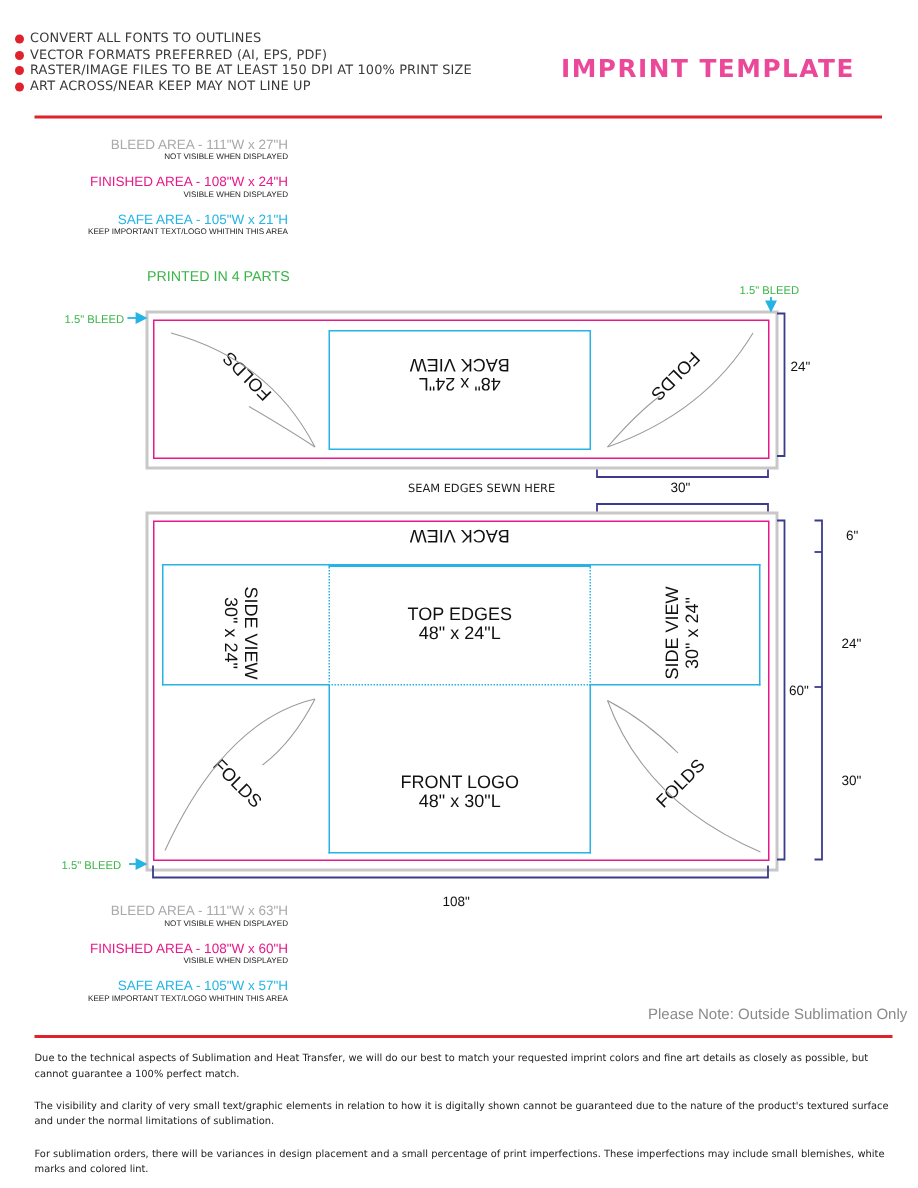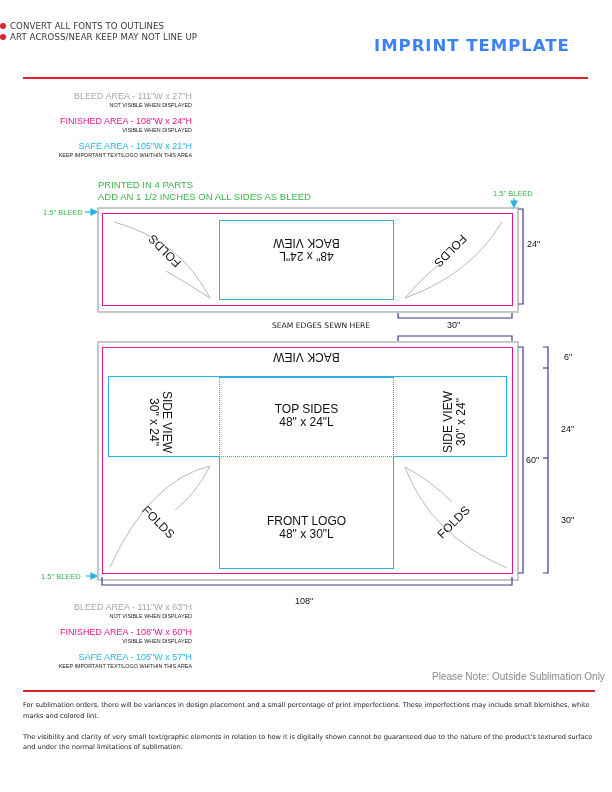--- a/index.html
+++ b/index.html
@@ -1,21 +1,21 @@
 <!DOCTYPE html>
 <html><head>
 <meta charset="utf-8">
 <style>
   html, body { margin: 0; padding: 0; background: #ffffff; }
   body { width: 612px; height: 792px; position: relative; overflow: hidden; font-family: "Liberation Sans", sans-serif; }
   .abs { position: absolute; }
-  .bullets { left: 0; top: 21px; font-family: "DejaVu Sans", sans-serif; font-size: 8.6px; color: #3a3a3a; line-height: 10.6px; letter-spacing: 0.1px; }
+  .bullets { left: 10px; top: 21px; font-family: "DejaVu Sans", sans-serif; font-size: 8.6px; color: #3a3a3a; line-height: 10.6px; letter-spacing: 0.1px; }
   .bullet-row { display: flex; align-items: center; white-space: nowrap; }
   .dot { width: 6px; height: 6px; border-radius: 50%; background: #e0232b; margin-right: 4px; flex: none; }
-  .title { left: 374px; top: 36px; font-family: "DejaVu Sans", sans-serif; font-weight: bold; font-size: 16.5px; letter-spacing: 1px; color: #3b82f6; white-space: nowrap; }
+  .title { left: 374px; top: 36px; font-family: "DejaVu Sans", sans-serif; font-weight: bold; font-size: 16.5px; letter-spacing: 1px; color: #ec4899; white-space: nowrap; }
   .redline { height: 2px; background: #e0232b; }
   .legend { text-align: right; width: 192px; left: 0; }
   .legend .main { font-size: 9px; white-space: nowrap; }
   .legend .sub { font-size: 5.4px; color: #222; white-space: nowrap; margin-top: 1px; }
   .gray { color: #a7a9ac; }
   .magenta { color: #e6198b; }
   .cyan { color: #25b4e3; }
   .note-green { left: 98px; top: 179px; font-size: 9.5px; color: #3cb64a; line-height: 12px; white-space: nowrap; }
   .bleed-lbl { font-size: 7.5px; color: #3cb64a; white-space: nowrap; }
   .box { position: absolute; box-sizing: border-box; }
@@ -36,38 +36,45 @@
 </head>
 <body>
 
 <div class="abs bullets">
   <div class="bullet-row">
       <span class="dot"></span>
       <span>CONVERT ALL FONTS TO OUTLINES</span>
     </div>
   <div class="bullet-row">
       <span class="dot"></span>
+      <span>VECTOR FORMATS PREFERRED (AI, EPS, PDF)</span>
+    </div>
+  <div class="bullet-row">
+      <span class="dot"></span>
+      <span>RASTER/IMAGE FILES TO BE AT LEAST 150 DPI AT 100% PRINT SIZE</span>
+    </div>
+  <div class="bullet-row">
+      <span class="dot"></span>
       <span>ART ACROSS/NEAR KEEP MAY NOT LINE UP</span>
     </div>
 </div>
 <div class="abs title">IMPRINT TEMPLATE</div>
 <div class="abs redline" style="left:23px; top:77px; width:565px;"></div>
 
 <div class="abs legend" style="top:91px;">
   <div class="main gray">BLEED AREA - 111"W x 27"H</div>
   <div class="sub">NOT VISIBLE WHEN DISPLAYED</div>
   <div class="main magenta" style="margin-top:8px;">FINISHED AREA - 108"W x 24"H</div>
   <div class="sub">VISIBLE WHEN DISPLAYED</div>
   <div class="main cyan" style="margin-top:8px;">SAFE AREA - 105"W x 21"H</div>
   <div class="sub">KEEP IMPORTANT TEXT/LOGO WHITHIN THIS AREA</div>
 </div>
 
 <div class="abs note-green">
   <div>PRINTED IN 4 PARTS</div>
-  <div>ADD AN 1 1/2 INCHES ON ALL SIDES AS BLEED</div>
 </div>
 
 <div class="abs bleed-lbl" style="left:43px; top:208px;">1.5" BLEED</div>
 <div class="abs bleed-lbl" style="left:493px; top:189px;">1.5" BLEED</div>
 
 <div class="box bleedbox" style="left:97px; top:207px; width:422px; height:106px;"></div>
 <div class="box finbox" style="left:102px; top:213px; width:411px; height:93px;"></div>
 <div class="box safebox" style="left:219px; top:220px; width:175px; height:80px;"></div>
 
 <div class="center-text upside" style="left:219px; top:236px; width:175px;">
@@ -90,21 +97,21 @@
 
 <div class="box" style="left:108px; top:376px; width:112px; height:81px; border-top:1.5px solid #25b4e3; border-left:1.5px solid #25b4e3; border-bottom:1.5px solid #25b4e3;"></div>
 <div class="box" style="left:393px; top:376px; width:114px; height:81px; border-top:1.5px solid #25b4e3; border-right:1.5px solid #25b4e3; border-bottom:1.5px solid #25b4e3;"></div>
 <div class="box" style="left:219px; top:376px; width:175px; height:1.5px; background:#25b4e3;"></div>
 <div class="dash-v" style="left:219px; top:376px; height:81px;"></div>
 <div class="dash-v" style="left:393px; top:376px; height:81px;"></div>
 <div class="dash-h" style="left:219px; top:456px; width:175px;"></div>
 <div class="box" style="left:219px; top:456px; width:175px; height:113px; border-left:1.5px solid #25b4e3; border-right:1.5px solid #25b4e3; border-bottom:1.5px solid #25b4e3;"></div>
 
 <div class="center-text" style="left:219px; top:403px; width:175px;">
-  <div>TOP SIDES</div>
+  <div>TOP EDGES</div>
   <div>48" x 24"L</div>
 </div>
 <div class="center-text" style="left:219px; top:515px; width:175px;">
   <div>FRONT LOGO</div>
   <div>48" x 30"L</div>
 </div>
 
 <div class="center-text" style="left:110px; top:409px; width:100px; transform: rotate(90deg);">
   <div>SIDE VIEW</div>
   <div>30" x 24"</div>
@@ -172,15 +179,16 @@
   <div class="main magenta" style="margin-top:8px;">FINISHED AREA - 108"W x 60"H</div>
   <div class="sub">VISIBLE WHEN DISPLAYED</div>
   <div class="main cyan" style="margin-top:8px;">SAFE AREA - 105"W x 57"H</div>
   <div class="sub">KEEP IMPORTANT TEXT/LOGO WHITHIN THIS AREA</div>
 </div>
 
 <div class="abs pnote">Please Note: Outside Sublimation Only</div>
 <div class="abs redline" style="left:23px; top:690px; width:572px;"></div>
 
 <div class="abs disclaim">
+  <p>Due to the technical aspects of Sublimation and Heat Transfer, we will do our best to match your requested imprint colors and fine art details as closely as possible, but cannot guarantee a 100% perfect match.</p>
+  <p>The visibility and clarity of very small text/graphic elements in relation to how it is digitally shown cannot be guaranteed due to the nature of the product's textured surface and under the normal limitations of sublimation.</p>
   <p>For sublimation orders, there will be variances in design placement and a small percentage of print imperfections. These imperfections may include small blemishes, white marks and colored lint.</p>
-  <p>The visibility and clarity of very small text/graphic elements in relation to how it is digitally shown cannot be guaranteed due to the nature of the product's textured surface and under the normal limitations of sublimation.</p>
 </div>
 
 </body></html>

